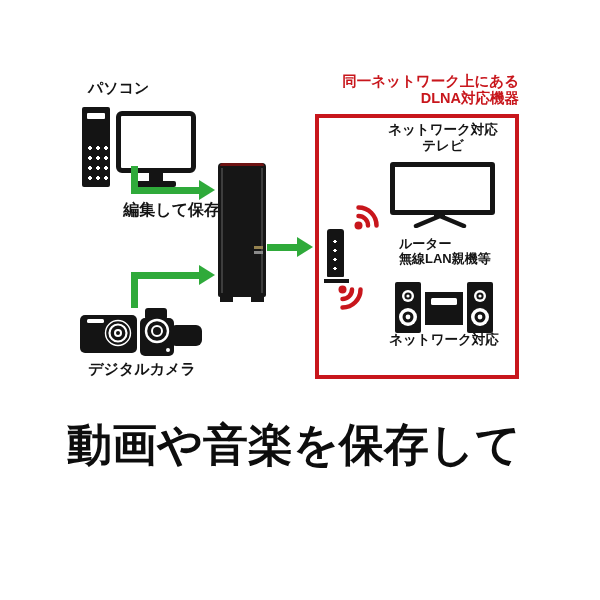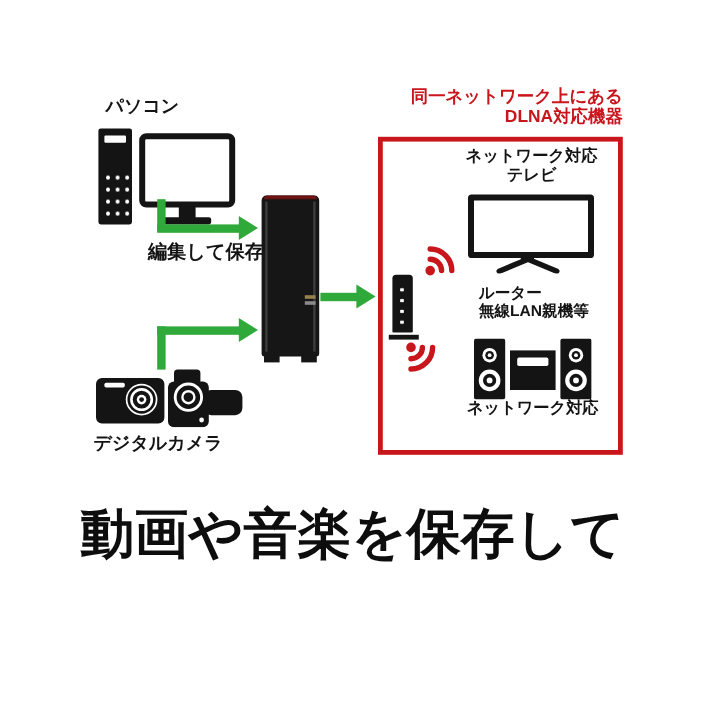--- a/index.html
+++ b/index.html
@@ -23,21 +23,21 @@
   .monitor{position:absolute;left:116px;top:111px;width:80px;height:62px;background:#fff;border:5px solid var(--ink);border-radius:6px;}
   .monitor-neck{position:absolute;left:149px;top:172px;width:14px;height:10px;background:var(--ink);}
   .monitor-base{position:absolute;left:136px;top:181px;width:40px;height:6px;background:var(--ink);border-radius:2px;}
 
   
   .seg{position:absolute;background:var(--green);}
   .head{position:absolute;width:0;height:0;border-top:10px solid transparent;border-bottom:10px solid transparent;border-left:16px solid var(--green);}
 
   .edit-label{left:86px;top:200px;width:134px;text-align:right;font-size:16px;}
   .usb-label{left:88px;top:251px;width:100px;text-align:center;font-size:16px;}
-  .cam-label{left:78px;top:360px;width:128px;text-align:left;font-size:15px;}
+  .cam-label{left:78px;top:360px;width:128px;text-align:center;font-size:15px;}
 
   
   .nas{position:absolute;left:218px;top:163px;width:48px;height:134px;background:#161616;border-radius:4px 4px 2px 2px;}
   .nas .cap{position:absolute;left:2px;top:0;right:2px;height:3px;background:#6e1313;border-radius:3px 3px 0 0;}
   .nas .hl-l{position:absolute;left:3px;top:5px;bottom:4px;width:2px;background:#3d3d3d;}
   .nas .hl-r{position:absolute;right:3px;top:5px;bottom:4px;width:2px;background:#3d3d3d;}
   .nas .led1{position:absolute;right:3px;top:83px;width:9px;height:3px;background:#94824f;}
   .nas .led2{position:absolute;right:3px;top:88px;width:9px;height:3px;background:#8a8a8a;}
   .foot{position:absolute;top:296px;width:13px;height:6px;background:#161616;}
 

